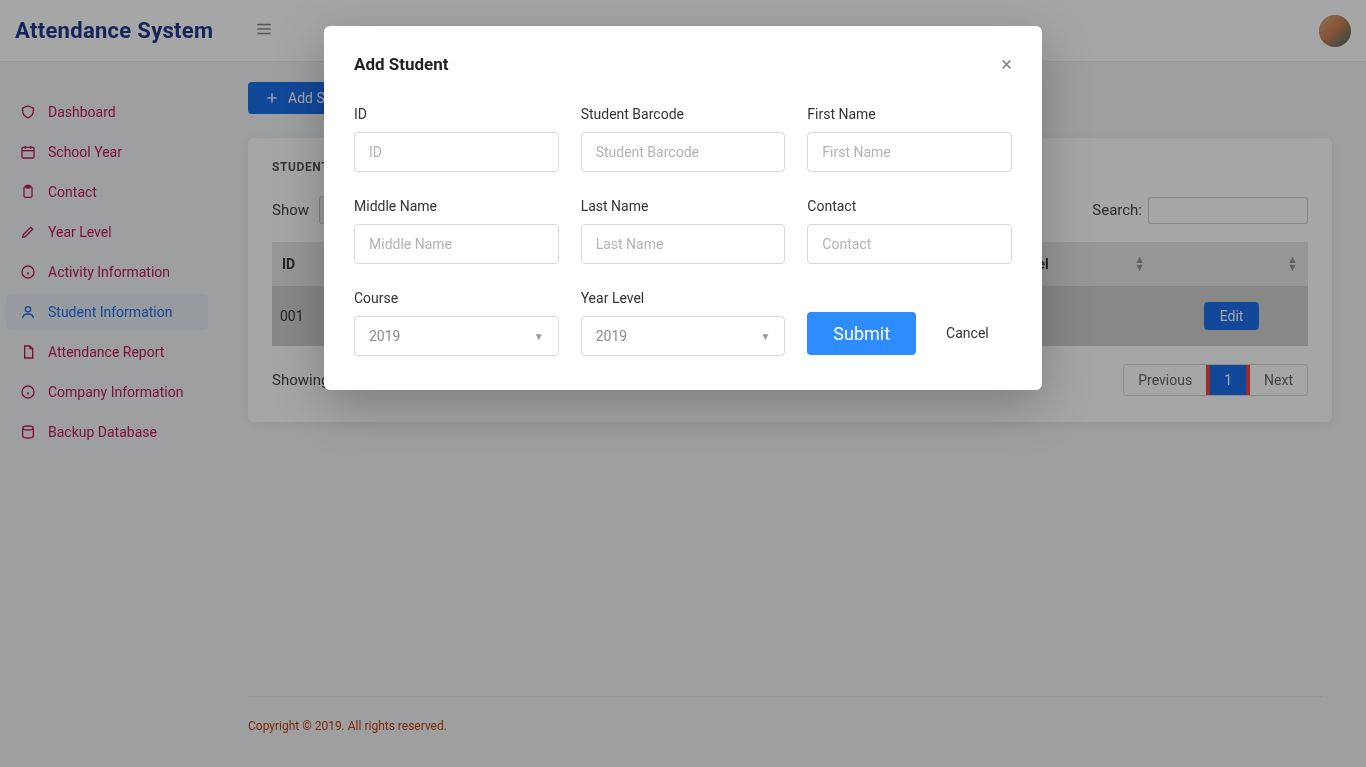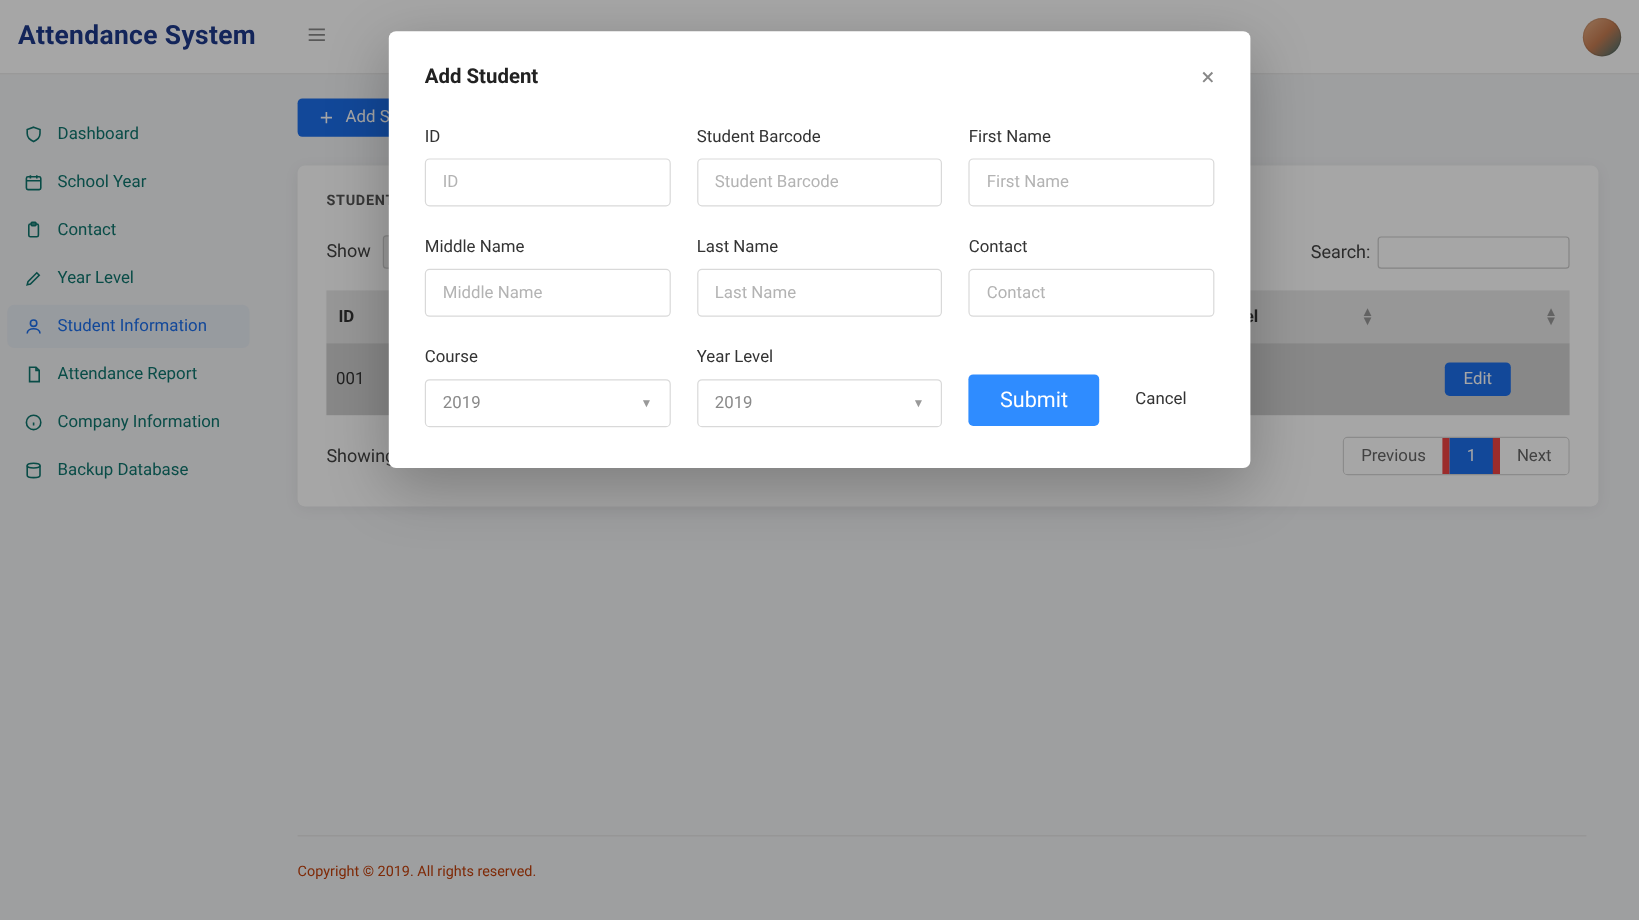--- a/index.html
+++ b/index.html
@@ -4,41 +4,41 @@
 <style>
   *{box-sizing:border-box;margin:0;padding:0;font-family:-apple-system,BlinkMacSystemFont,"Segoe UI",Roboto,"Helvetica Neue",Arial,sans-serif;}
   body{width:1366px;height:767px;overflow:hidden;background:#f3f4f6;position:relative;color:#444;}
   .topbar{height:62px;display:flex;align-items:center;padding:0 15px;background:#fff;border-bottom:1px solid #e6e6e6;}
   .brand{font-size:22px;font-weight:700;color:#1e3a8a;margin-left:0;letter-spacing:.3px;}
   .menu-toggle{margin-left:42px;color:#888;cursor:pointer;}
   .menu-toggle svg{width:18px;height:18px;}
   .avatar{width:32px;height:32px;border-radius:50%;margin-left:auto;background:linear-gradient(135deg,#e8b28a 0%,#c77d52 50%,#3c6e71 100%);box-shadow:inset 0 0 0 1px rgba(0,0,0,.08);}
   .layout{display:flex;height:calc(767px - 62px);}
   .sidebar{width:214px;padding:28px 6px;}
-  .side-item{display:flex;align-items:center;gap:12px;padding:10px 14px;border-radius:6px;color:#0f766e;font-size:14px;cursor:pointer;margin:4px 0;}
+  .side-item{display:flex;align-items:center;gap:12px;padding:10px 14px;border-radius:6px;color:#be185d;font-size:14px;cursor:pointer;margin:4px 0;}
   .side-item.active{background:#e9eef5;color:#1d6fec;}
   .side-item svg{width:16px;height:16px;flex-shrink:0;}
   .content{flex:1;padding:20px 34px 0 34px;position:relative;}
   .add-btn{display:inline-flex;align-items:center;gap:8px;background:#1d6fec;color:#fff;border:none;border-radius:4px;padding:8px 16px;font-size:14px;cursor:pointer;}
   .add-btn svg{width:16px;height:16px;}
   .card{background:#fff;border-radius:6px;margin-top:24px;padding:22px 24px 26px;box-shadow:0 2px 12px rgba(0,0,0,.06);}
   .card-title{font-size:12px;font-weight:700;letter-spacing:.6px;color:#555;}
   .table-toolbar{display:flex;align-items:center;justify-content:space-between;margin-top:22px;font-size:15px;color:#444;}
   .table-toolbar select{border:1px solid #ccc;border-radius:3px;padding:4px 6px;font-size:14px;margin:0 6px;}
   .search-box{display:flex;align-items:center;gap:6px;font-size:15px;}
   .search-box input{border:1px solid #ccc;border-radius:3px;padding:5px 8px;width:160px;}
   table{width:100%;border-collapse:collapse;margin-top:18px;}
   thead th{background:#e8e8e8;font-weight:700;font-size:14px;text-align:left;padding:14px 10px;position:relative;color:#333;}
   thead th .sort{position:absolute;right:10px;top:50%;transform:translateY(-50%);color:#999;font-size:11px;line-height:8px;}
   tbody td{background:#d2d2d2;padding:16px 8px;font-size:14px;color:#333;}
   .edit-btn{background:#1d6fec;color:#fff;border:none;border-radius:4px;padding:6px 16px;font-size:14px;cursor:pointer;}
   .table-footer{display:flex;align-items:center;justify-content:space-between;margin-top:18px;}
   .showing{font-size:15px;color:#444;}
   .pager{display:flex;border:1px solid #d6d6d6;border-radius:4px;overflow:hidden;}
-  .pager button{background:#fff;border:none;border-right:6px solid #ef4444;padding:7px 14px;font-size:14px;color:#666;cursor:pointer;}
+  .pager button{background:#fff;border:none;border-right:4px solid #ef4444;padding:7px 14px;font-size:14px;color:#666;cursor:pointer;}
   .pager button:last-child{border-right:none;}
   .pager button.current{background:#1d6fec;color:#fff;}
   .page-footer{position:absolute;left:34px;right:44px;bottom:34px;border-top:1px solid #e3e3e3;padding-top:22px;font-size:12px;color:#c2410c;}
   
   .overlay{position:absolute;inset:0;background:rgba(0,0,0,.35);}
   .modal{position:absolute;top:26px;left:50%;transform:translateX(-50%);width:718px;background:#fff;border-radius:6px;box-shadow:0 15px 50px rgba(0,0,0,.25);padding:26px 30px 34px;}
   .modal-head{display:flex;align-items:center;justify-content:space-between;}
   .modal-title{font-size:17px;font-weight:700;color:#222;}
   .close-x{font-size:20px;color:#888;cursor:pointer;background:none;border:none;}
   .grid{display:grid;grid-template-columns:repeat(3,1fr);gap:26px 22px;margin-top:30px;}
@@ -91,20 +91,28 @@
           <rect x="9" y="2" width="6" height="4" rx="1"></rect>
         </svg>
       <span>Contact</span>
     </div>
     <div class="side-item">
       <svg viewBox="0 0 24 24" fill="none" stroke="currentColor" stroke-width="2">
           <path d="M4 20l4-1 11-11-3-3L5 16l-1 4z"></path>
         </svg>
       <span>Year Level</span>
     </div>
+    <div class="side-item">
+      <svg viewBox="0 0 24 24" fill="none" stroke="currentColor" stroke-width="2">
+          <circle cx="12" cy="12" r="9"></circle>
+          <line x1="12" y1="8" x2="12" y2="8"></line>
+          <line x1="12" y1="12" x2="12" y2="16"></line>
+        </svg>
+      <span>Activity Information</span>
+    </div>
     <div class="side-item active">
       <svg viewBox="0 0 24 24" fill="none" stroke="currentColor" stroke-width="2">
           <circle cx="12" cy="8" r="4"></circle>
           <path d="M4 21c0-4 4-6 8-6s8 2 8 6"></path>
         </svg>
       <span>Student Information</span>
     </div>
     <div class="side-item">
       <svg viewBox="0 0 24 24" fill="none" stroke="currentColor" stroke-width="2">
           <path d="M7 3h8l4 4v14H7z"></path>

